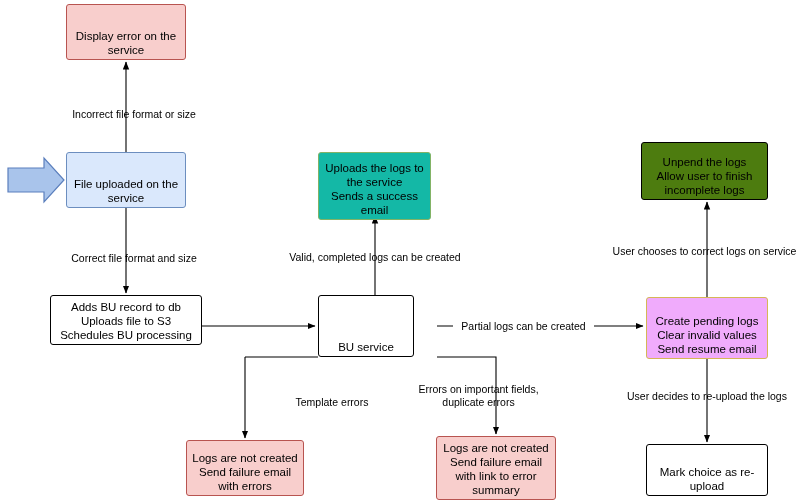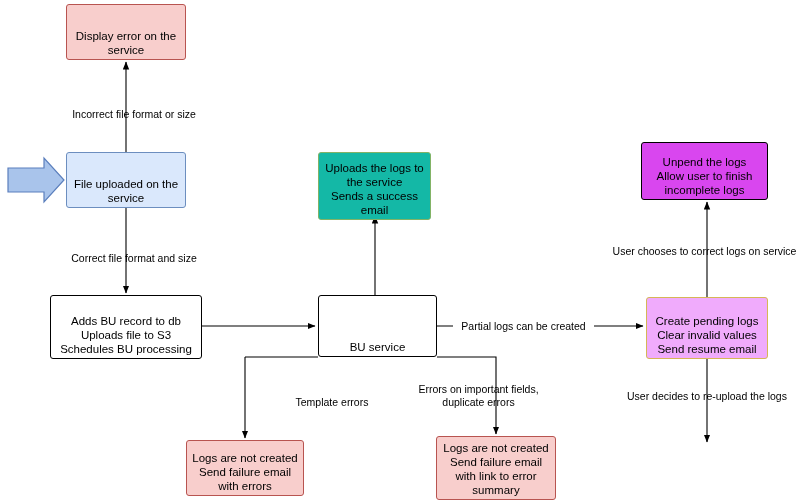--- a/index.html
+++ b/index.html
@@ -97,33 +97,33 @@
 service</span>
   </div>
 
   <div class="node" style="left:318px; top:152px; width:113px; height:68px; background:#14b8a6; border-color:#82b366;">
     <span>Uploads the logs to
 the service
 Sends a success
 email</span>
   </div>
 
-  <div class="node" style="left:641px; top:142px; width:127px; height:58px; background:#d946ef; border-color:#000000;">
+  <div class="node" style="left:641px; top:142px; width:127px; height:58px; background:#4d7c0f; border-color:#000000;">
     <span>Unpend the logs
 Allow user to finish
 incomplete logs</span>
   </div>
 
-  <div class="node" style="left:50px; top:295px; width:152px; height:64px; background:#ffffff; border-color:#000000;">
+  <div class="node" style="left:50px; top:295px; width:152px; height:50px; background:#ffffff; border-color:#000000;">
     <span>Adds BU record to db
 Uploads file to S3
 Schedules BU processing</span>
   </div>
 
-  <div class="node" style="left:318px; top:295px; width:119px; height:62px; background:#ffffff; border-color:#000000;">
+  <div class="node" style="left:318px; top:295px; width:96px; height:62px; background:#ffffff; border-color:#000000;">
     <span>BU service</span>
   </div>
 
   <div class="node" style="left:646px; top:297px; width:122px; height:62px; background:#f0abfc; border-color:#d6b656;">
     <span>Create pending logs
 Clear invalid values
 Send resume email</span>
   </div>
 
   <div class="node" style="left:186px; top:440px; width:118px; height:56px; background:#f8cecc; border-color:#b85450;">
@@ -132,25 +132,30 @@
 with errors</span>
   </div>
 
   <div class="node" style="left:436px; top:436px; width:120px; height:64px; background:#f8cecc; border-color:#b85450;">
     <span>Logs are not created
 Send failure email
 with link to error
 summary</span>
   </div>
 
+  <div class="node" style="left:646px; top:444px; width:122px; height:52px; background:#ffffff; border-color:#000000;">
+    <span>Mark choice as re-
+upload</span>
+  </div>
 
   <div class="edge-label" style="left:54px; top:108px; width:160px;">Incorrect file format or size</div>
 
   <div class="edge-label" style="left:54px; top:252px; width:160px;">Correct file format and size</div>
 
+  <div class="edge-label" style="left:282px; top:251px; width:186px;">Valid, completed logs can be created</div>
 
   <div class="edge-label" style="left:608px; top:245px; width:193px;">User chooses to correct logs on service</div>
 
   <div class="edge-label" style="left:453px; top:320px; width:141px; background:#ffffff;">Partial logs can be created</div>
 
   <div class="edge-label" style="left:289px; top:396px; width:86px;">Template errors</div>
 
   <div class="edge-label" style="left:391px; top:383px; width:133px;margin-left:21px;">Errors on important fields,
 duplicate errors</div>
 

